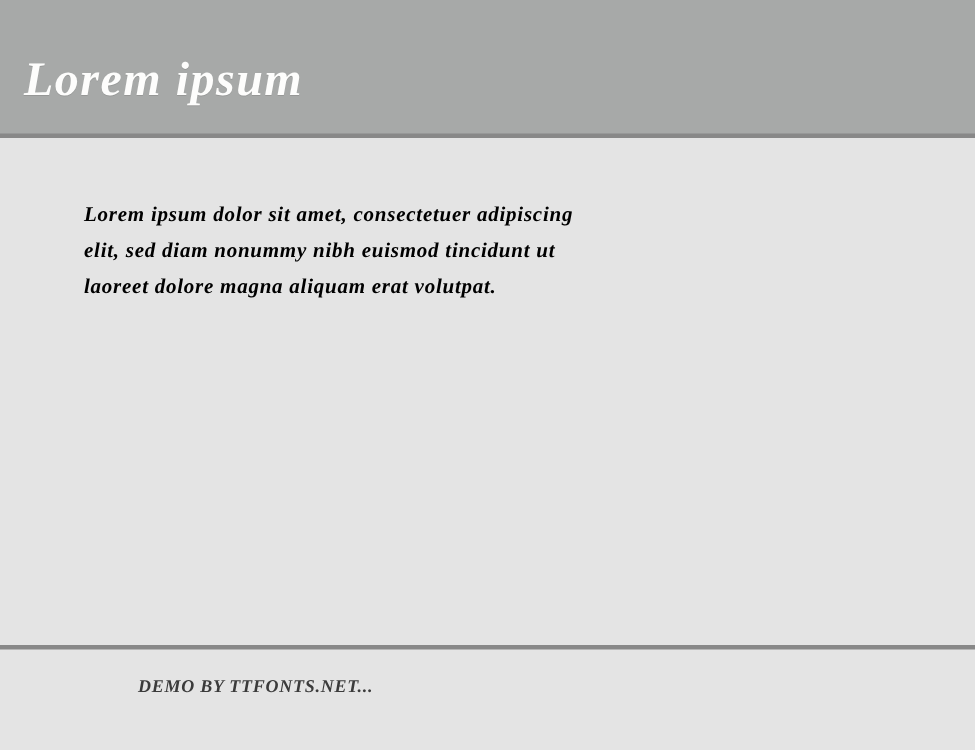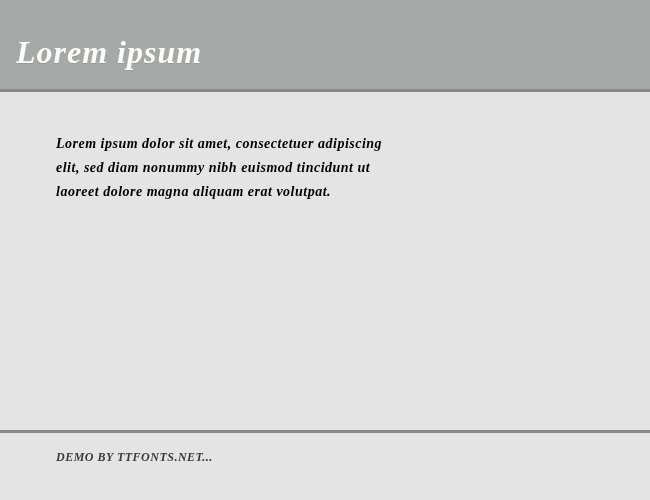--- a/index.html
+++ b/index.html
@@ -55,20 +55,21 @@
       align-items: center;
       padding-left: 56px;
     }
     .footer-text {
       color: #3b3b3b;
       font-size: 12px;
       font-style: italic;
       font-weight: 600;
       letter-spacing: 0.5px;
       font-family: Georgia, serif;
+      margin-left: 36px;
     }
   </style>
 </head>
 <body>
 
 <div class="header">
   <div class="header-title">Lorem ipsum</div>
 </div>
 
 <div class="content">

